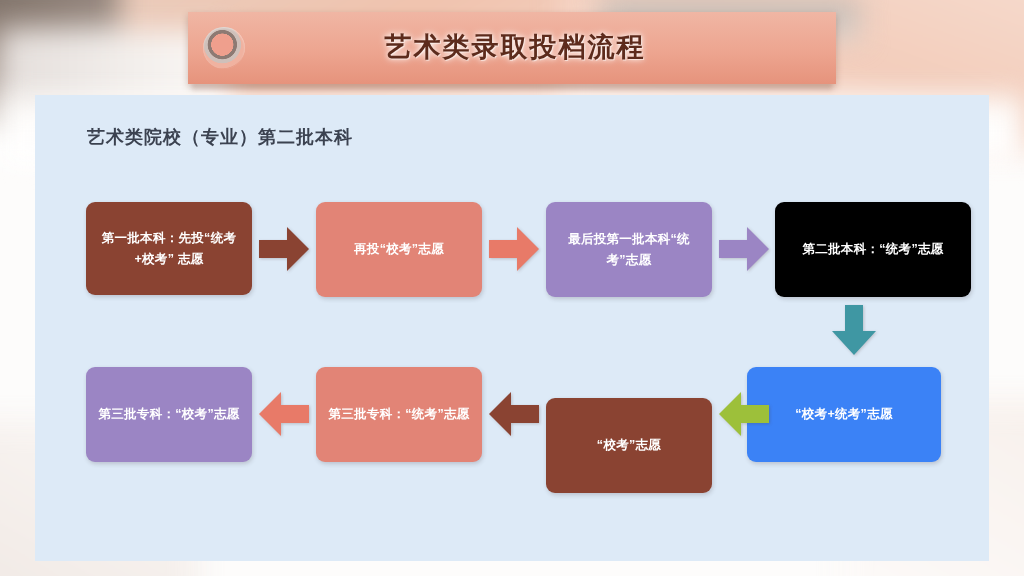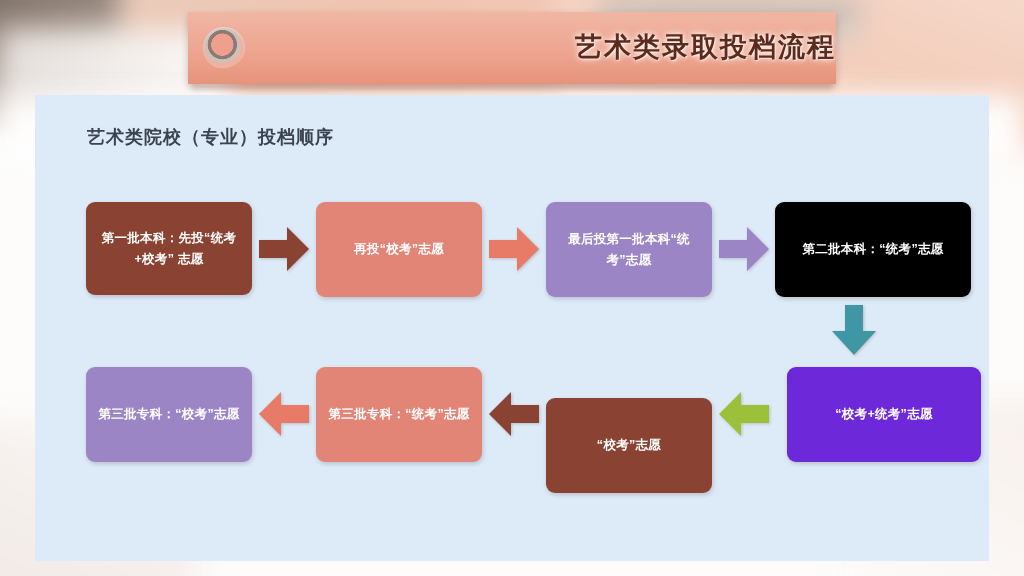--- a/index.html
+++ b/index.html
@@ -44,21 +44,21 @@
     position:absolute;left:15px;top:15px;width:42px;height:42px;border-radius:50%;
     background:radial-gradient(circle at 46% 42%,
       #ef9f8d 0 33%,
       #8d7a73 34% 43%,
       #cfc0ba 45% 55%,
       #f0b2a0 57% 70%,
       rgba(240,178,160,0) 72%);
     box-shadow:inset 0 1px 2px rgba(255,255,255,.5);
   }
   #banner-title{
-    position:absolute;left:0;right:0;top:17px;text-align:right;
+    position:absolute;left:0;right:14px;top:17px;text-align:center;
     font-size:27px;font-weight:bold;letter-spacing:2px;color:#5d2b1c;
     text-shadow:0 0 5px rgba(255,255,255,.85),0 0 9px rgba(255,255,255,.7),
                 1px 1px 0 rgba(255,255,255,.5);
     margin-left:20px;
   }
 
   
   #panel{
     position:absolute;left:35px;top:95px;width:954px;height:466px;
     background:#ddeaf7;
@@ -97,36 +97,36 @@
   <div class="bg-band band-h"></div>
 </div>
 
 <div id="banner-shadow"></div>
 <div id="banner">
   <div id="ring"></div>
   <div id="banner-title">艺术类录取投档流程</div>
 </div>
 
 <div id="panel">
-  <div id="subtitle">艺术类院校（专业）投档顺序</div>
+  <div id="subtitle">艺术类院校（专业）第二批本科</div>
 
   <div id="flow-layer">
       <div class="box" style="left: 51px; top: 107px; width: 166px; height: 93px; background: rgb(138, 67, 50);">
         <span>第一批本科：先投“统考+校考” 志愿</span>
       </div>
       <div class="box" style="left: 281px; top: 107px; width: 166px; height: 95px; background: rgb(226, 132, 118); text-align: center;">
         <span>再投“校考”志愿</span>
       </div>
       <div class="box" style="left: 511px; top: 107px; width: 166px; height: 95px; background: rgb(155, 133, 196);">
         <span>最后投第一批本科“统考”志愿</span>
       </div>
       <div class="box" style="left: 740px; top: 107px; width: 196px; height: 95px; background: #000000;">
         <span>第二批本科：“统考”志愿</span>
       </div>
-      <div class="box" style="left: 752px; top: 272px; width: 194px; height: 95px; background: #6d28d9;">
+      <div class="box" style="left: 712px; top: 272px; width: 194px; height: 95px; background: #3b82f6;">
         <span>“校考+统考”志愿</span>
       </div>
       <div class="box" style="left: 511px; top: 272px; width: 166px; height: 95px; background: rgb(138, 67, 50); margin-top: 31px;">
         <span>“校考”志愿</span>
       </div>
       <div class="box" style="left: 281px; top: 272px; width: 166px; height: 95px; background: rgb(226, 132, 118);">
         <span>第三批专科：“统考”志愿</span>
       </div>
       <div class="box" style="left: 51px; top: 272px; width: 166px; height: 95px; background: rgb(155, 133, 196); align-items: center;">
         <span>第三批专科：“校考”志愿</span>

